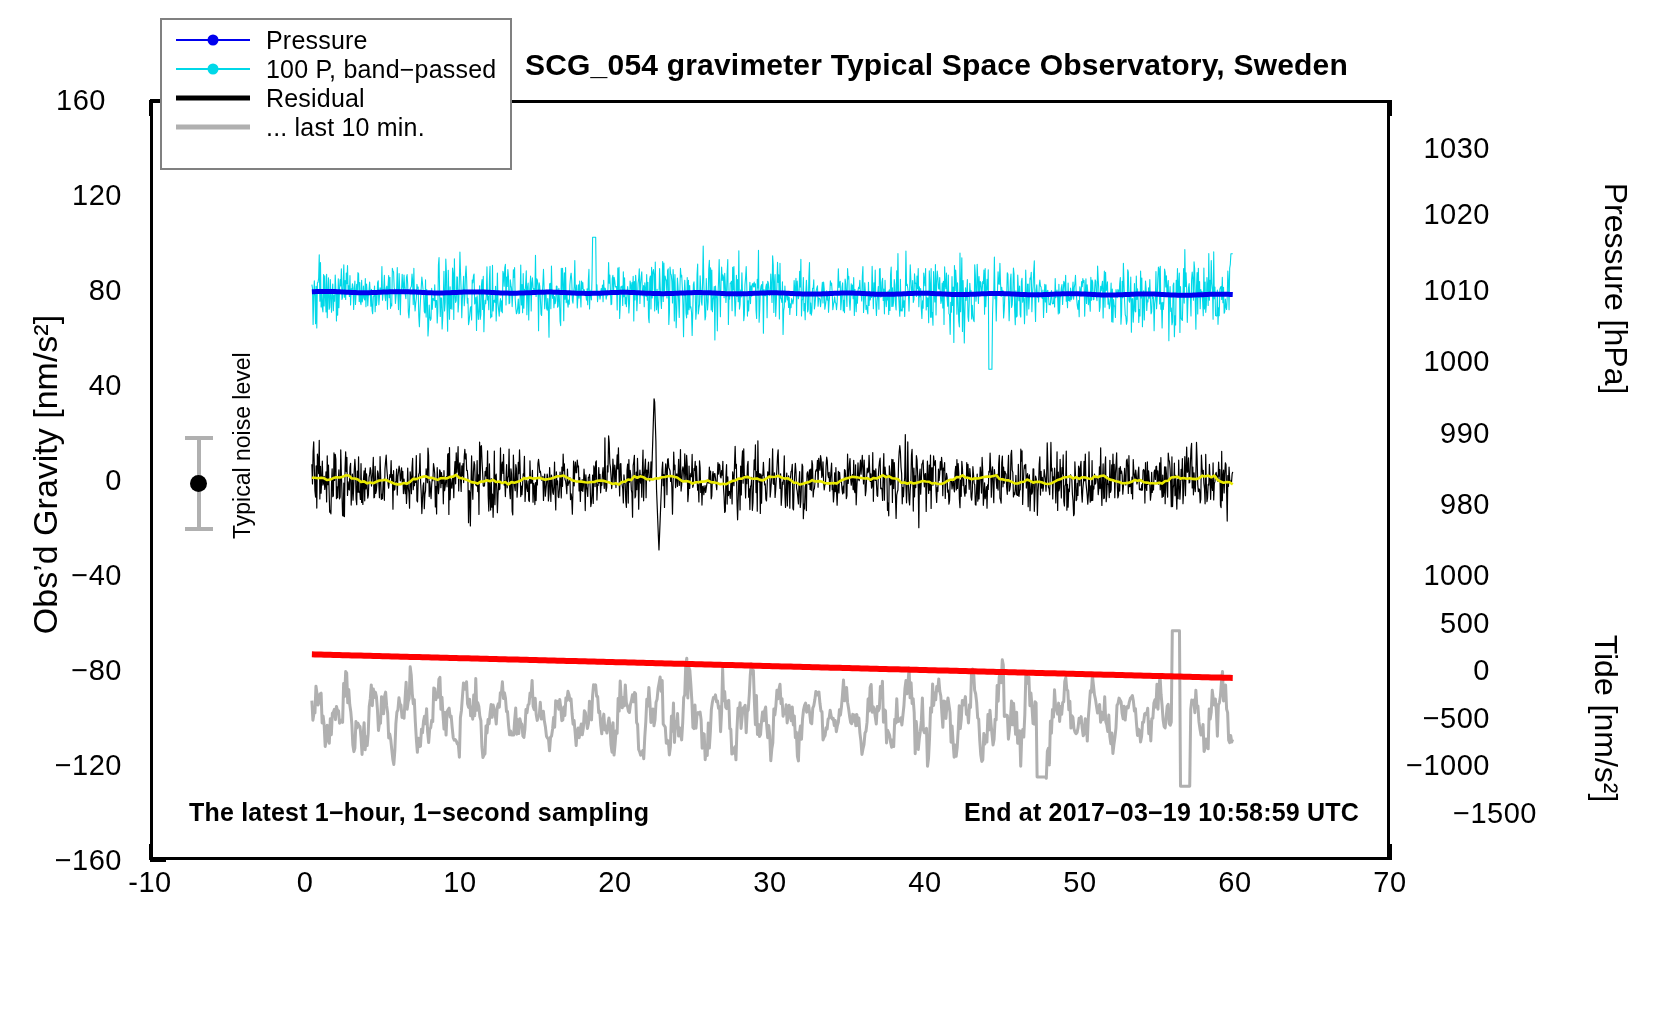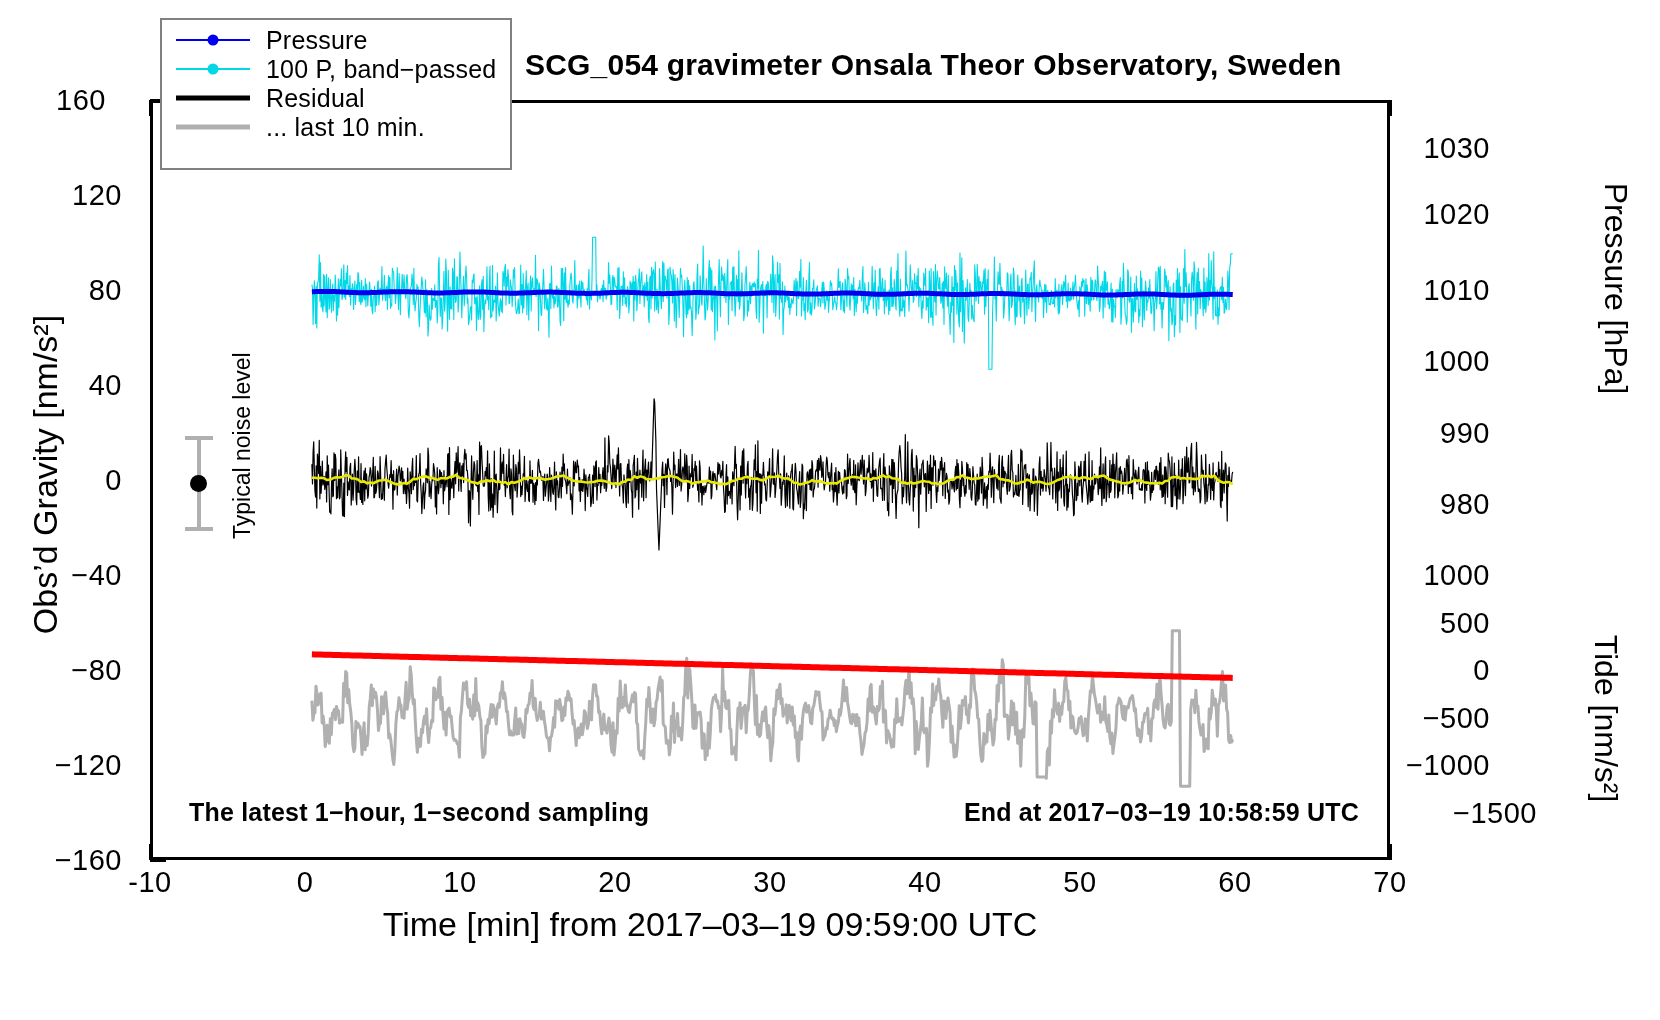--- a/index.html
+++ b/index.html
@@ -75,28 +75,27 @@
   
   .foot{position:absolute;font-size:25px;font-weight:bold;white-space:nowrap;letter-spacing:.2px;}
   #foot-left{left:36px;bottom:30px;}
   #foot-right{right:28px;bottom:30px;}
 </style>
 </head>
 <body>
 
 <div id="root">
 
-  <div id="chart-title">SCG_054 gravimeter Onsala Theor Observatory, Sweden</div>
+  <div id="chart-title">SCG_054 gravimeter Typical Space Observatory, Sweden</div>
 
   <div class="vtitle" id="yaxis-title">Obs’d Gravity [nm/s²]</div>
 
   <div class="vtitle" id="p-axis-title">Pressure [hPa]</div>
   <div class="vtitle" id="t-axis-title">Tide [nm/s²]</div>
 
-  <div id="xaxis-title">Time [min] from 2017‒03‒19 09:59:00 UTC</div>
 
   <div class="abs" id="ytick-labels" style="left:0;top:100px;width:138px;height:760px;">
       <div class="ytick" style="top: 0px; right: 32px;">160</div>
       <div class="ytick" style="top: 95px; right: 16px;">120</div>
       <div class="ytick" style="top: 190px; right: 16px;">80</div>
       <div class="ytick" style="top: 285px; right: 16px;">40</div>
       <div class="ytick" style="top: 380px; right: 16px;">0</div>
       <div class="ytick" style="top: 475px; right: 16px;">−40</div>
       <div class="ytick" style="top: 570px; right: 16px;">−80</div>
       <div class="ytick" style="top: 665px; right: 16px;">−120</div>

